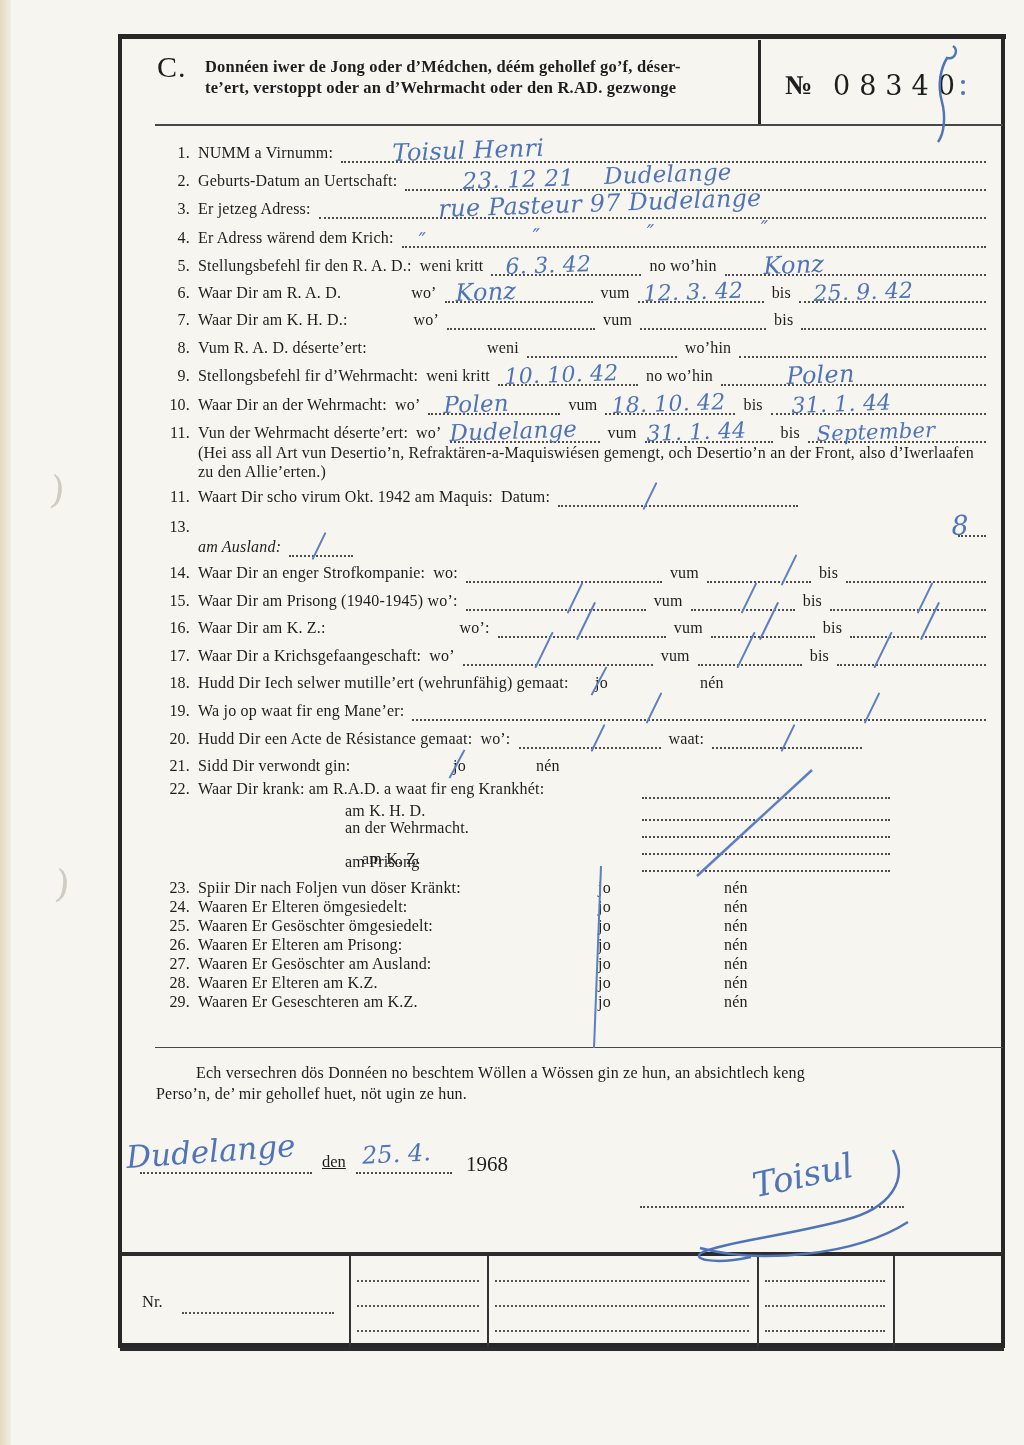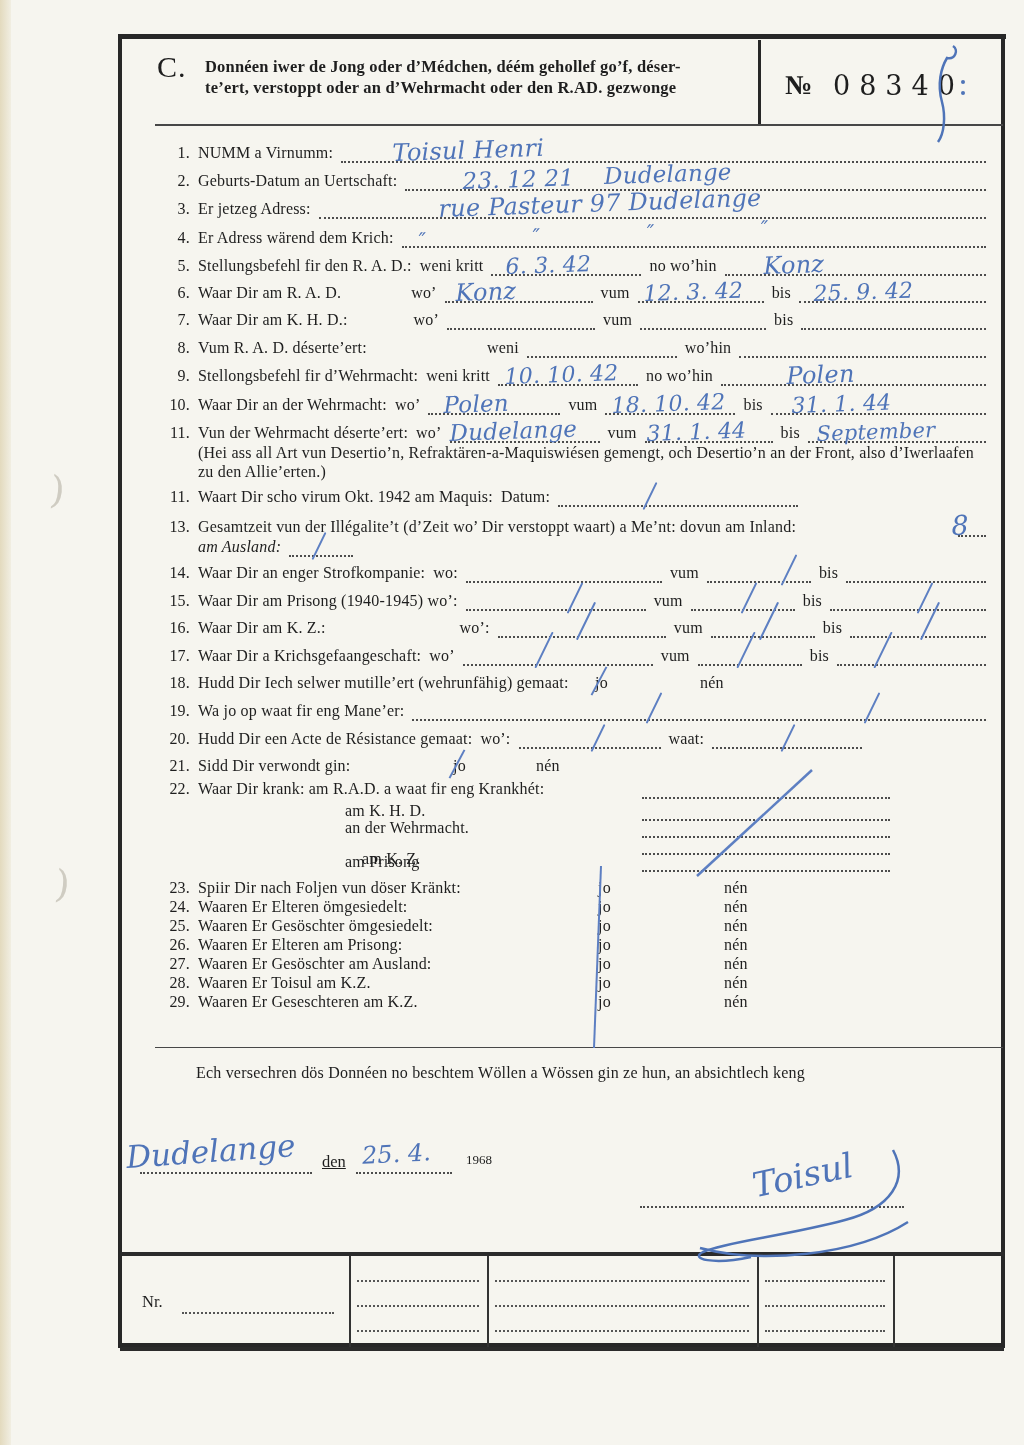--- a/index.html
+++ b/index.html
@@ -208,21 +208,20 @@
       <div class="row" style="height: 30px;">
         <span class="num">11.</span>
         <span class="ptxt">Waart Dir scho virum Okt. 1942 am Maquis:</span>
         <span class="ptxt">Datum:</span>
         <span class="field" style="width: 240px;">
           <span class="slash" style="left: 38%;"></span>
         </span>
       </div>
       <div class="row" style="height: 20px;">
         <span class="num">13.</span>
-        <span class="ptxt">Gesamtzeit vun der Illégalite’t (d’Zeit wo’ Dir verstoppt waart) a Me’nt: dovun am Inland:</span>
         <span class="field" style="width: 28px; margin-left: auto;">
           <span class="hw" style="left: -20%; font-size: 27px;">8</span>
         </span>
       </div>
       <div class="row" style="height: 26px; font-style: italic;">
         <span class="num"></span>
         <span class="ptxt">am Ausland:</span>
         <span class="field" style="width: 64px;">
           <span class="slash" style="left: 45%;"></span>
         </span>
@@ -368,42 +367,43 @@
         <span class="ptxt" style="position: absolute; left: 568px;">nén</span>
       </div>
       <div class="row" style="height: 19px;">
         <span class="num">27.</span>
         <span class="ptxt">Waaren Er Gesöschter am Ausland:</span>
         <span class="ptxt" style="position: absolute; left: 442px;">jo</span>
         <span class="ptxt" style="position: absolute; left: 568px;">nén</span>
       </div>
       <div class="row" style="height: 19px;">
         <span class="num">28.</span>
-        <span class="ptxt">Waaren Er Toisul am K.Z.</span>
+        <span class="ptxt">Waaren Er Elteren am K.Z.</span>
         <span class="ptxt" style="position: absolute; left: 442px;">jo</span>
         <span class="ptxt" style="position: absolute; left: 568px;">nén</span>
       </div>
       <div class="row" style="height: 19px;">
         <span class="num">29.</span>
         <span class="ptxt">Waaren Er Geseschteren am K.Z.</span>
         <span class="ptxt" style="position: absolute; left: 442px;">jo</span>
         <span class="ptxt" style="position: absolute; left: 568px;">nén</span>
       </div>
     </div>
 
   <div id="certification">
     <div id="cert-line1">Ech versechren dös Donnéen no beschtem Wöllen a Wössen gin ze hun, an absichtlech keng</div>
+    <div>Perso’n, de’ mir gehollef huet, nöt ugin ze hun.</div>
   </div>
 
   <span class="hw-big" style="left:126px;top:1136px;font-size:31px;transform:rotate(-4deg);">Dudelange</span>
   <div class="dotted" style="left:140px;top:1172px;width:172px;"></div>
   <span class="printed" style="left:322px;top:1152px;text-decoration:underline;">den</span>
   <div class="dotted" style="left:356px;top:1172px;width:96px;"></div>
   <span class="hw-big" style="left:362px;top:1142px;font-size:24px;transform:rotate(-3deg);">25. 4.</span>
-  <span class="printed" style="left:466px;top:1152px;font-size:13px;">1968</span>
+  <span class="printed" style="left:466px;top:1152px;font-size:21px;">1968</span>
 
   <div class="dotted" style="left:640px;top:1206px;width:264px;"></div>
   <span class="hw-big" style="left:752px;top:1158px;font-size:34px;transform:rotate(-12deg);">Toisul</span>
 
   <div id="footer-table">
     <div class="vline" style="left:229px;"></div>
     <div class="vline" style="left:367px;"></div>
     <div class="vline" style="left:637px;"></div>
     <div class="vline" style="left:773px;"></div>
     <span id="nr-label">Nr.</span>

